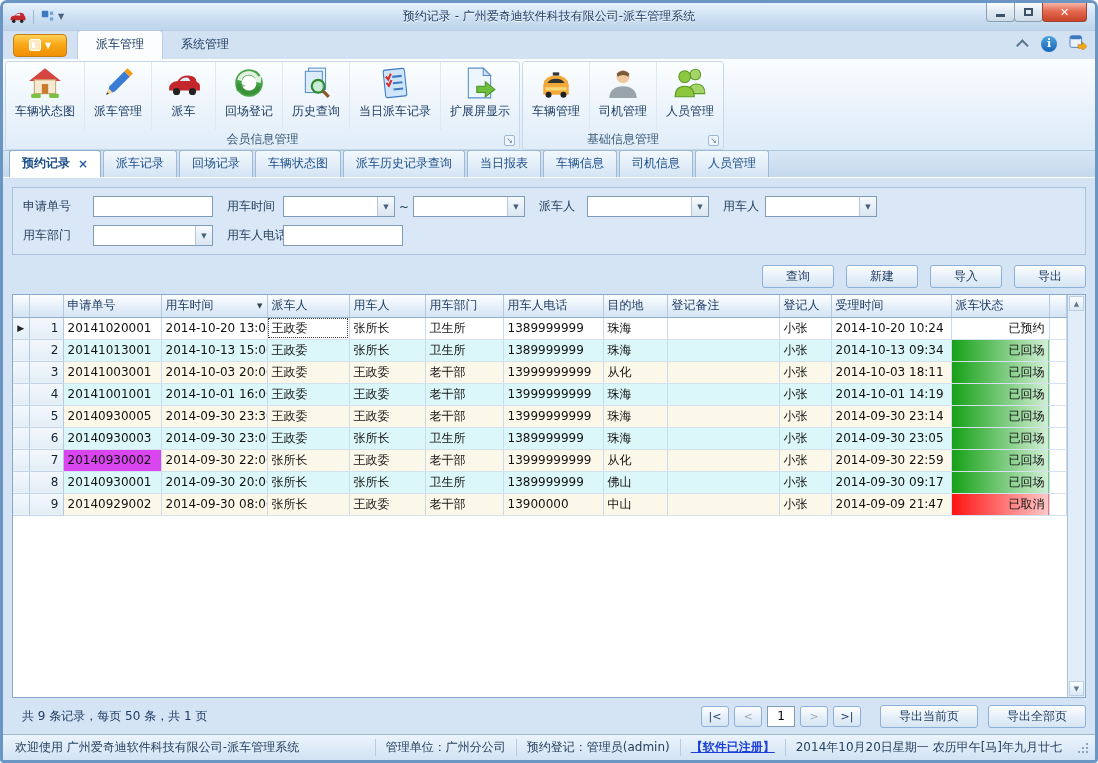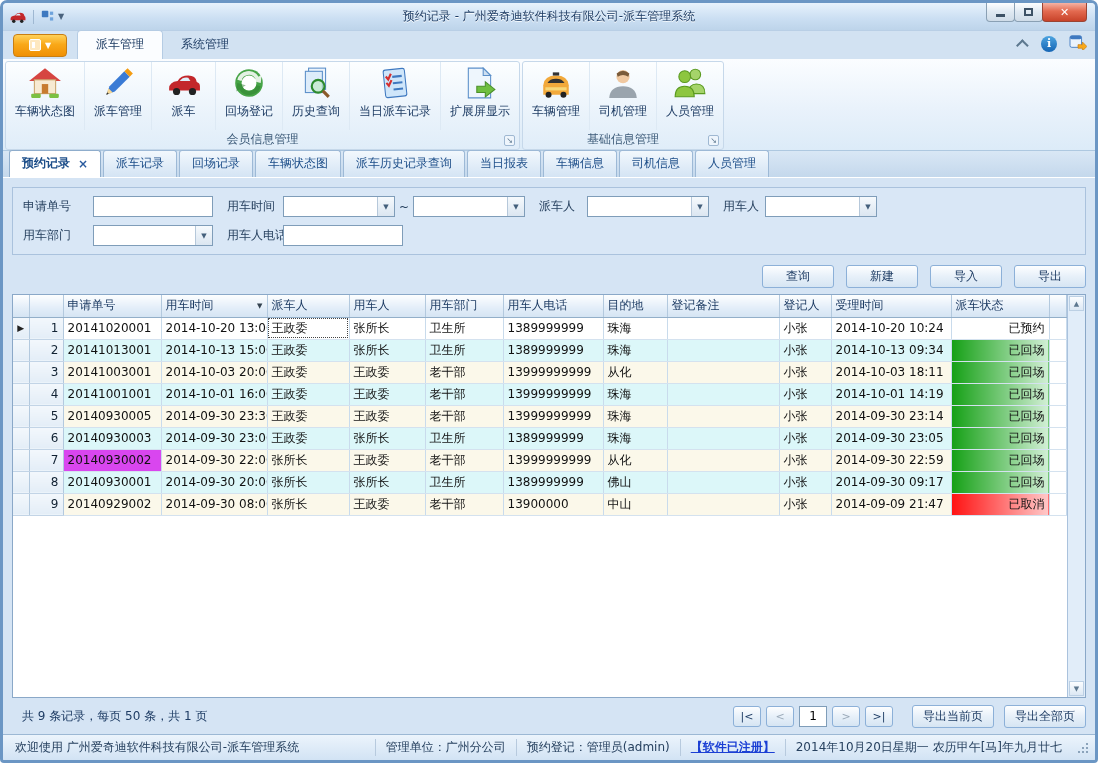--- a/index.html
+++ b/index.html
@@ -85,21 +85,21 @@
   .tinput { height:21px; border:1px solid #7f9db9; background:#fff; width:120px; padding:0 3px;
     font:inherit; }
   .combo { height:21px; border:1px solid #7f9db9; background:#fff; width:112px; display:flex; }
   .combo .cbtn { margin-left:auto; width:17px; border-left:1px solid #b6c8da;
     background:linear-gradient(#f6fafd,#dbe6f1); display:flex; align-items:center; justify-content:center;
     color:#44607c; font-size:7px; }
   .tilde { margin:0 4px; color:#27415f; }
   .actions { display:flex; justify-content:flex-end; gap:12px; margin:10px 9px 6px; }
   .btn { min-width:72px; height:23px; border:1px solid #8cb0d8; border-radius:3px;
     background:linear-gradient(#fdfeff,#e7f0f9 50%,#d6e5f3); color:#1e3c64;
-    display:flex; align-items:center; justify-content:center; padding:0 10px; white-space:nowrap; }
+    display:flex; align-items:center; justify-content:center; padding:0 18px; white-space:nowrap; }
 
   
   .grid-wrap { margin:0 9px; flex:1; border:1px solid #8aa8c8; background:#fff;
     display:flex; overflow:hidden; }
   .grid-scroll { flex:1; overflow:hidden; }
   table.grid { border-collapse:collapse; table-layout:fixed; width:100%; }
   .grid th { height:22px; background:linear-gradient(#fdfeff,#e2edf8 60%,#d5e4f3);
     border-right:1px solid #b3c9de; border-bottom:1px solid #93afc9;
     font-weight:normal; color:#1e3c64; text-align:left; padding:0 4px; white-space:nowrap;
     overflow:hidden; position:relative; }

